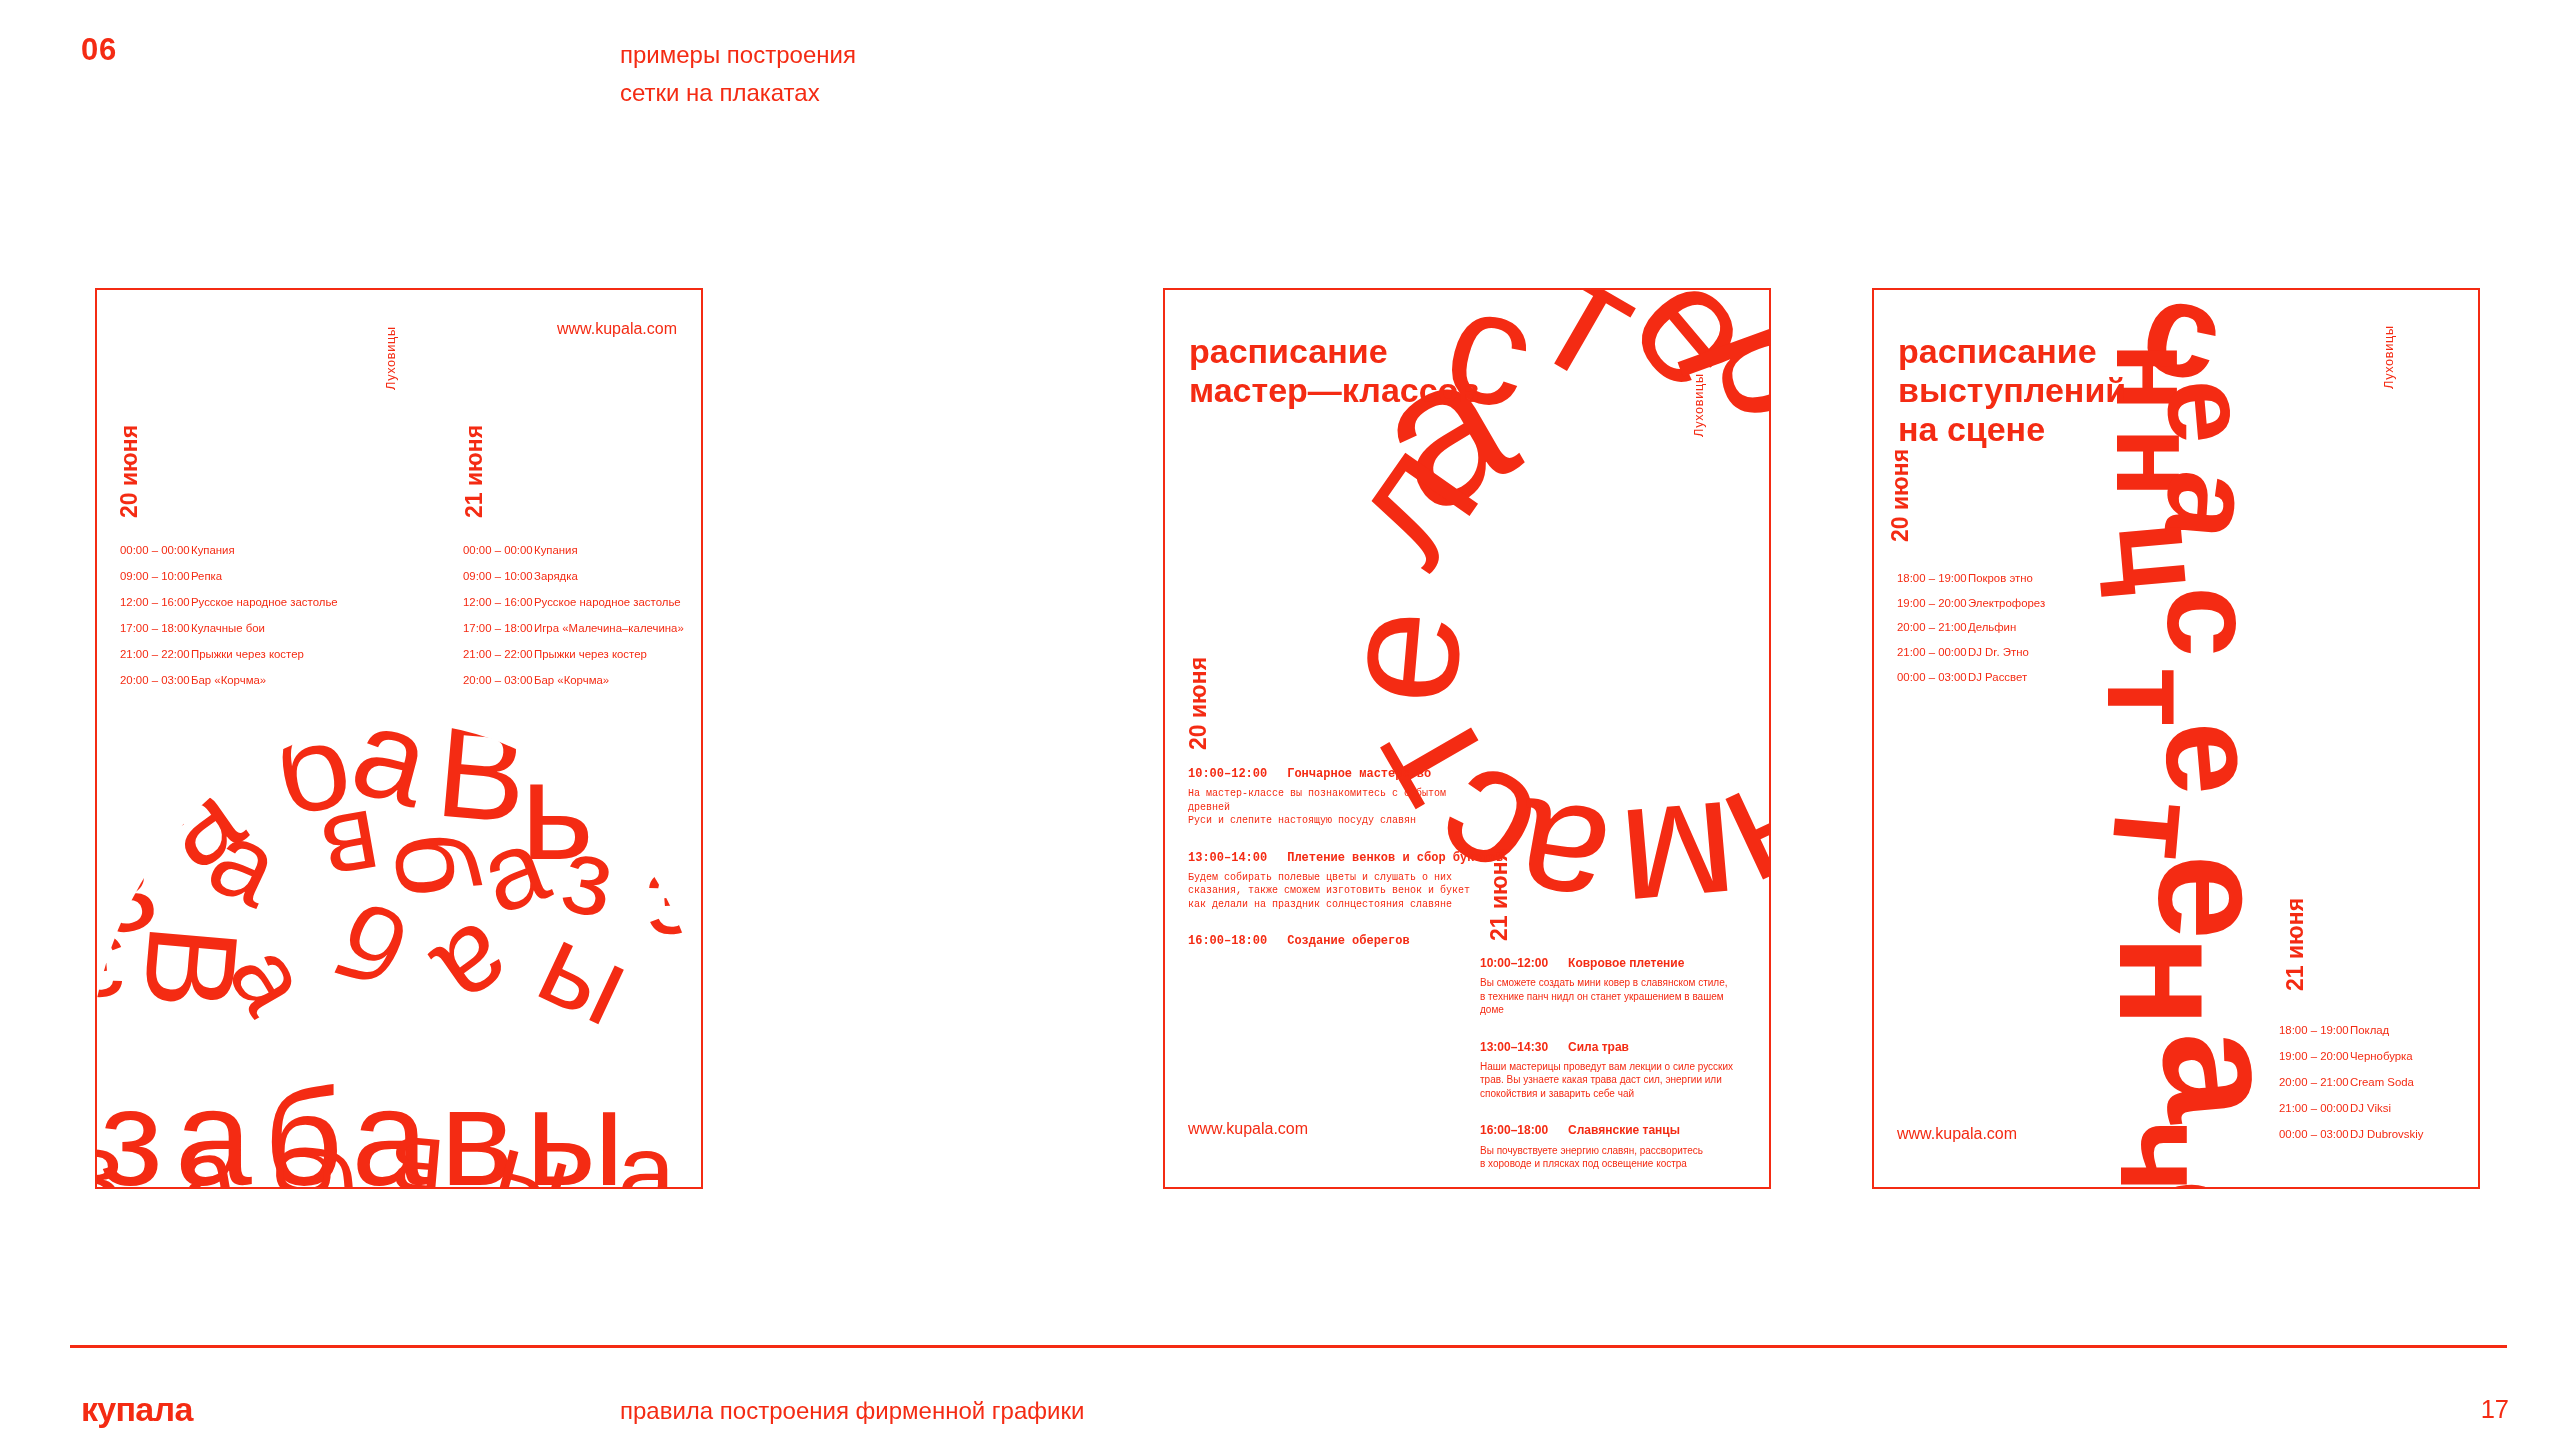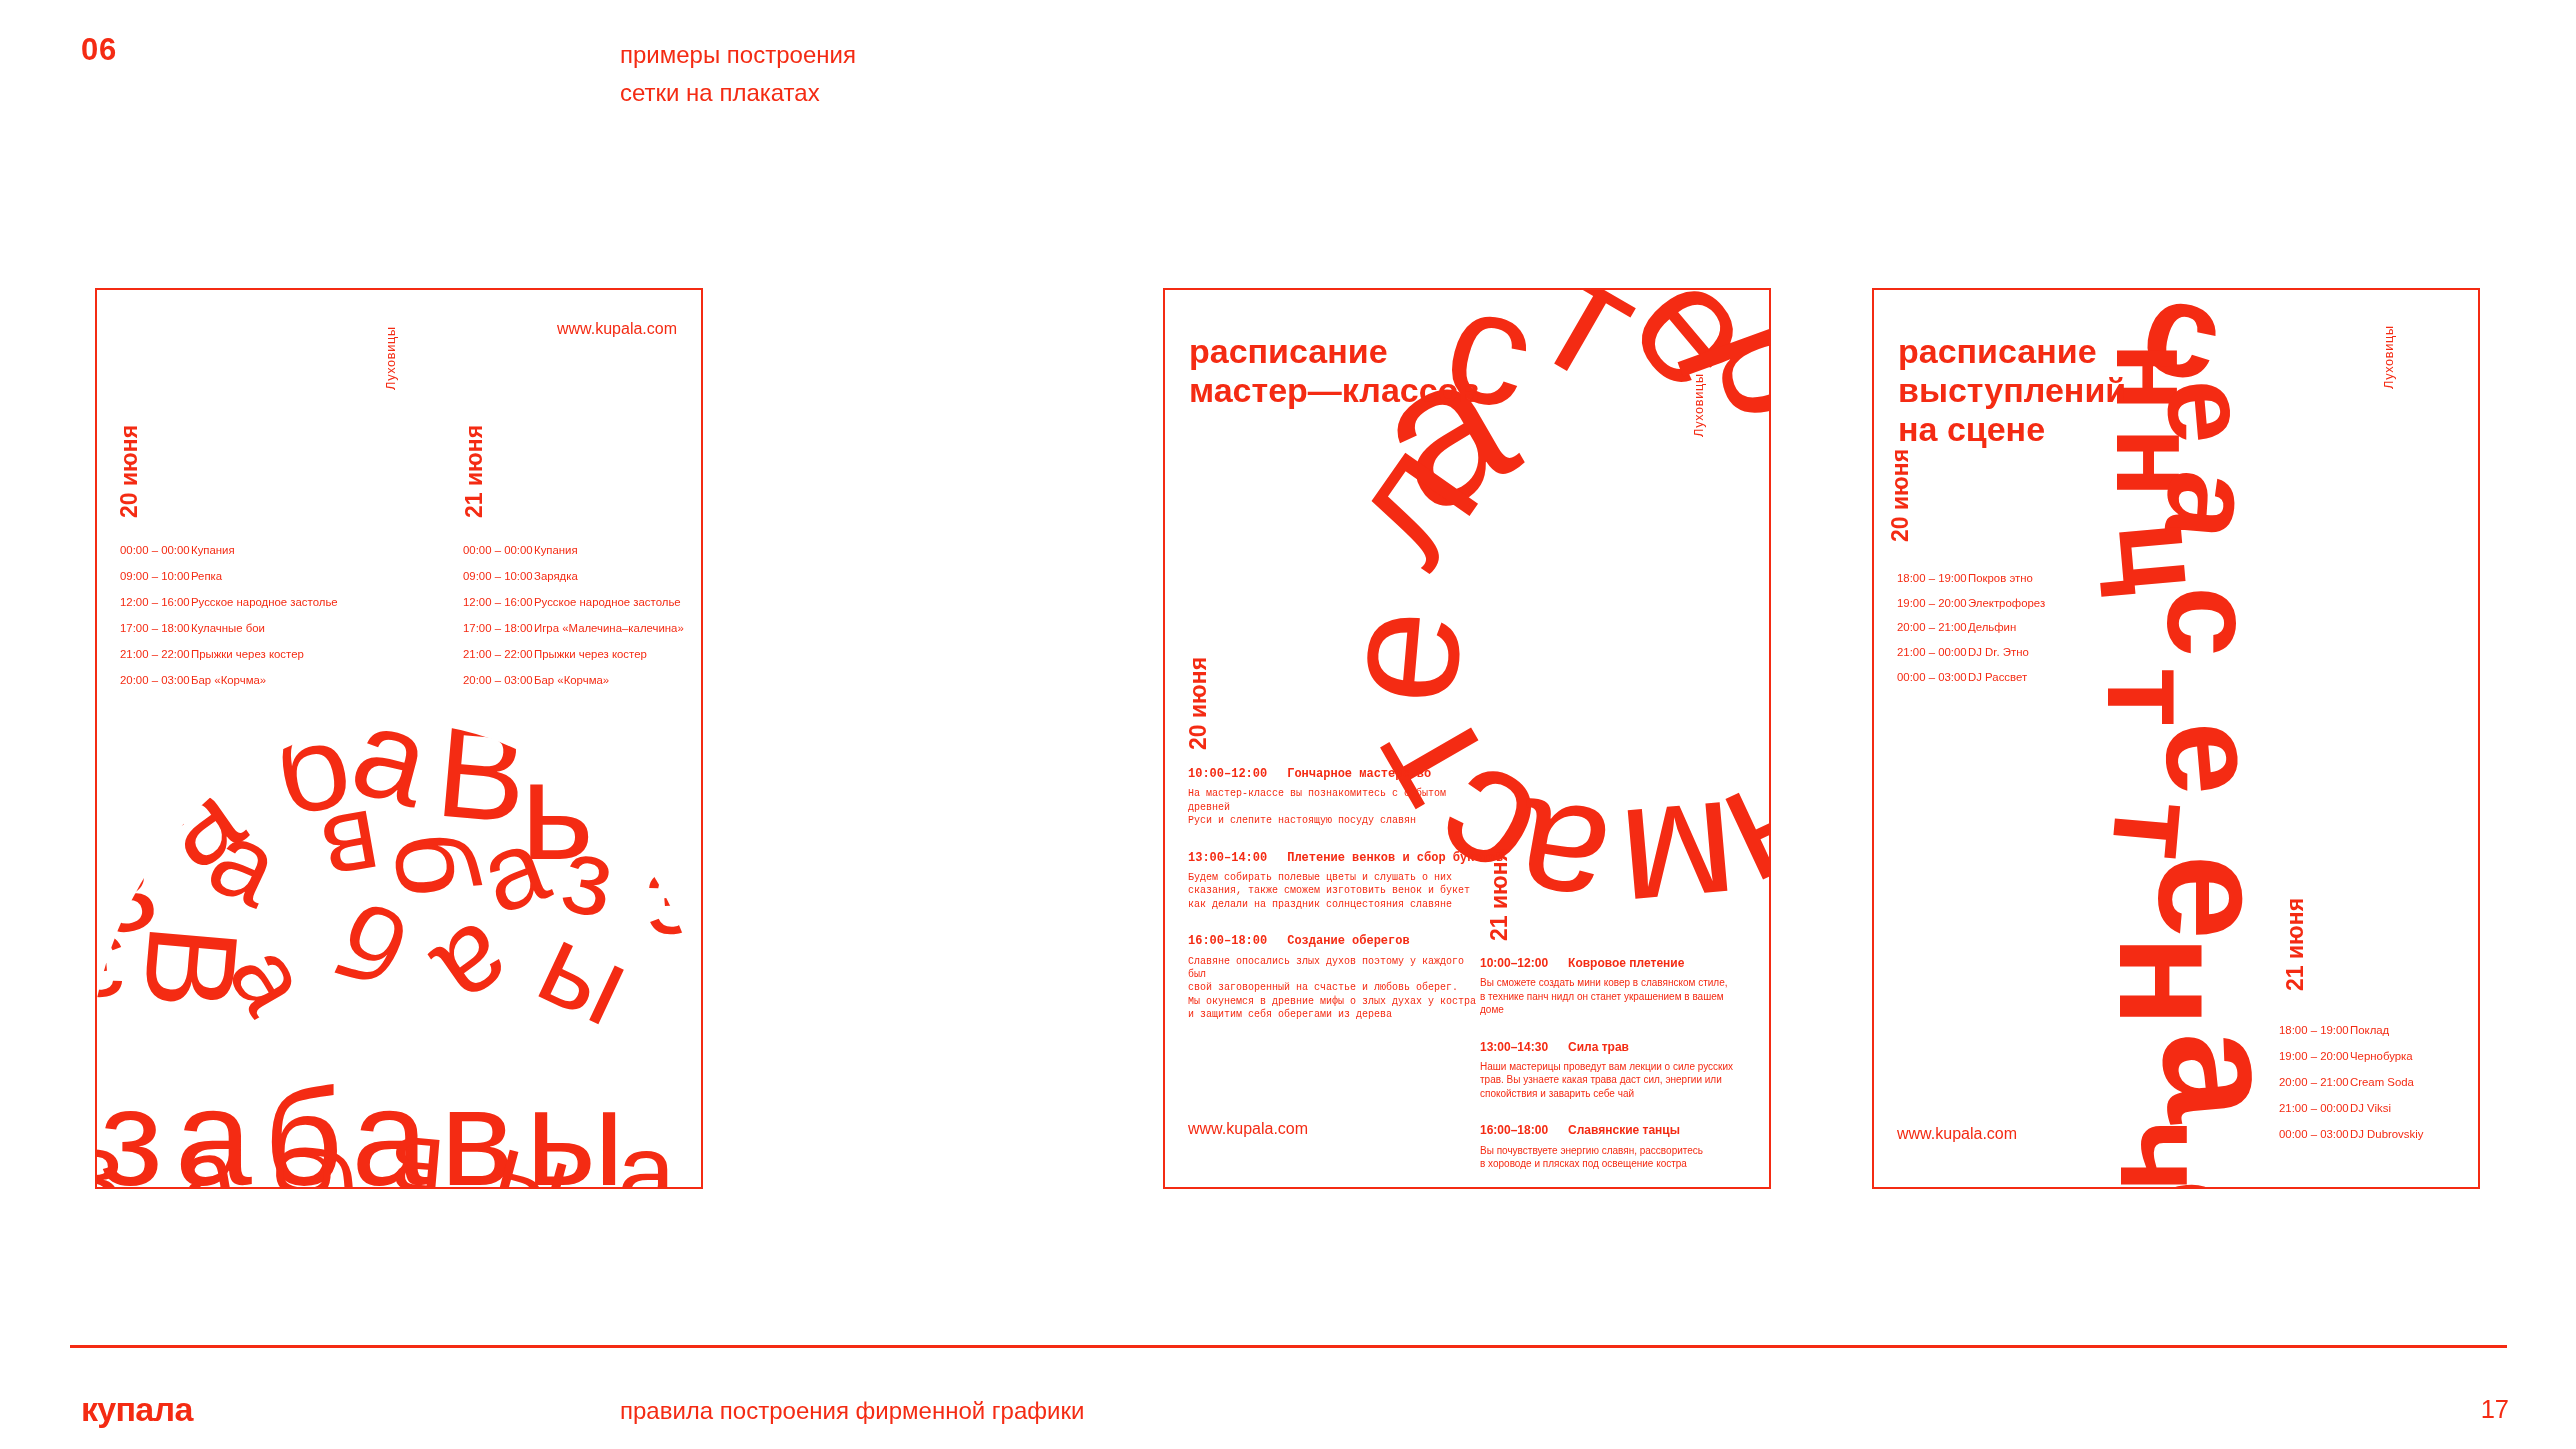--- a/index.html
+++ b/index.html
@@ -173,26 +173,20 @@
       <div class="entry">
         <div class="e-head"><span class="e-time">13:00–14:00</span><span>Плетение венков и сбор букетов</span></div>
         <div>
           <div>Будем собирать полевые цветы и слушать о них</div>
           <div>сказания, также сможем изготовить венок и букет</div>
           <div>как делали на праздник солнцестояния славяне</div>
         </div>
       </div>
       <div class="entry">
         <div class="e-head"><span class="e-time">16:00–18:00</span><span>Создание оберегов</span></div>
-        <div>
-          <div>Славяне опосались злых духов поэтому у каждого был</div>
-          <div>свой заговоренный на счастье и любовь оберег.</div>
-          <div>Мы окунемся в древние мифы о злых духах у костра</div>
-          <div>и защитим себя оберегами из дерева</div>
-        </div>
       </div>
     </div>
   <div class="vtext vdate" style="left:321px;top:557px;height:94px;">21 июня</div>
   <div class="entries" style="left:315px;top:667px;">
       <div class="entry">
         <div class="e-head"><span class="e-time">10:00–12:00</span><span>Ковровое плетение</span></div>
         <div>
           <div>Вы сможете создать мини ковер в славянском стиле,</div>
           <div>в технике панч нидл он станет украшением в вашем</div>
           <div>доме</div>

